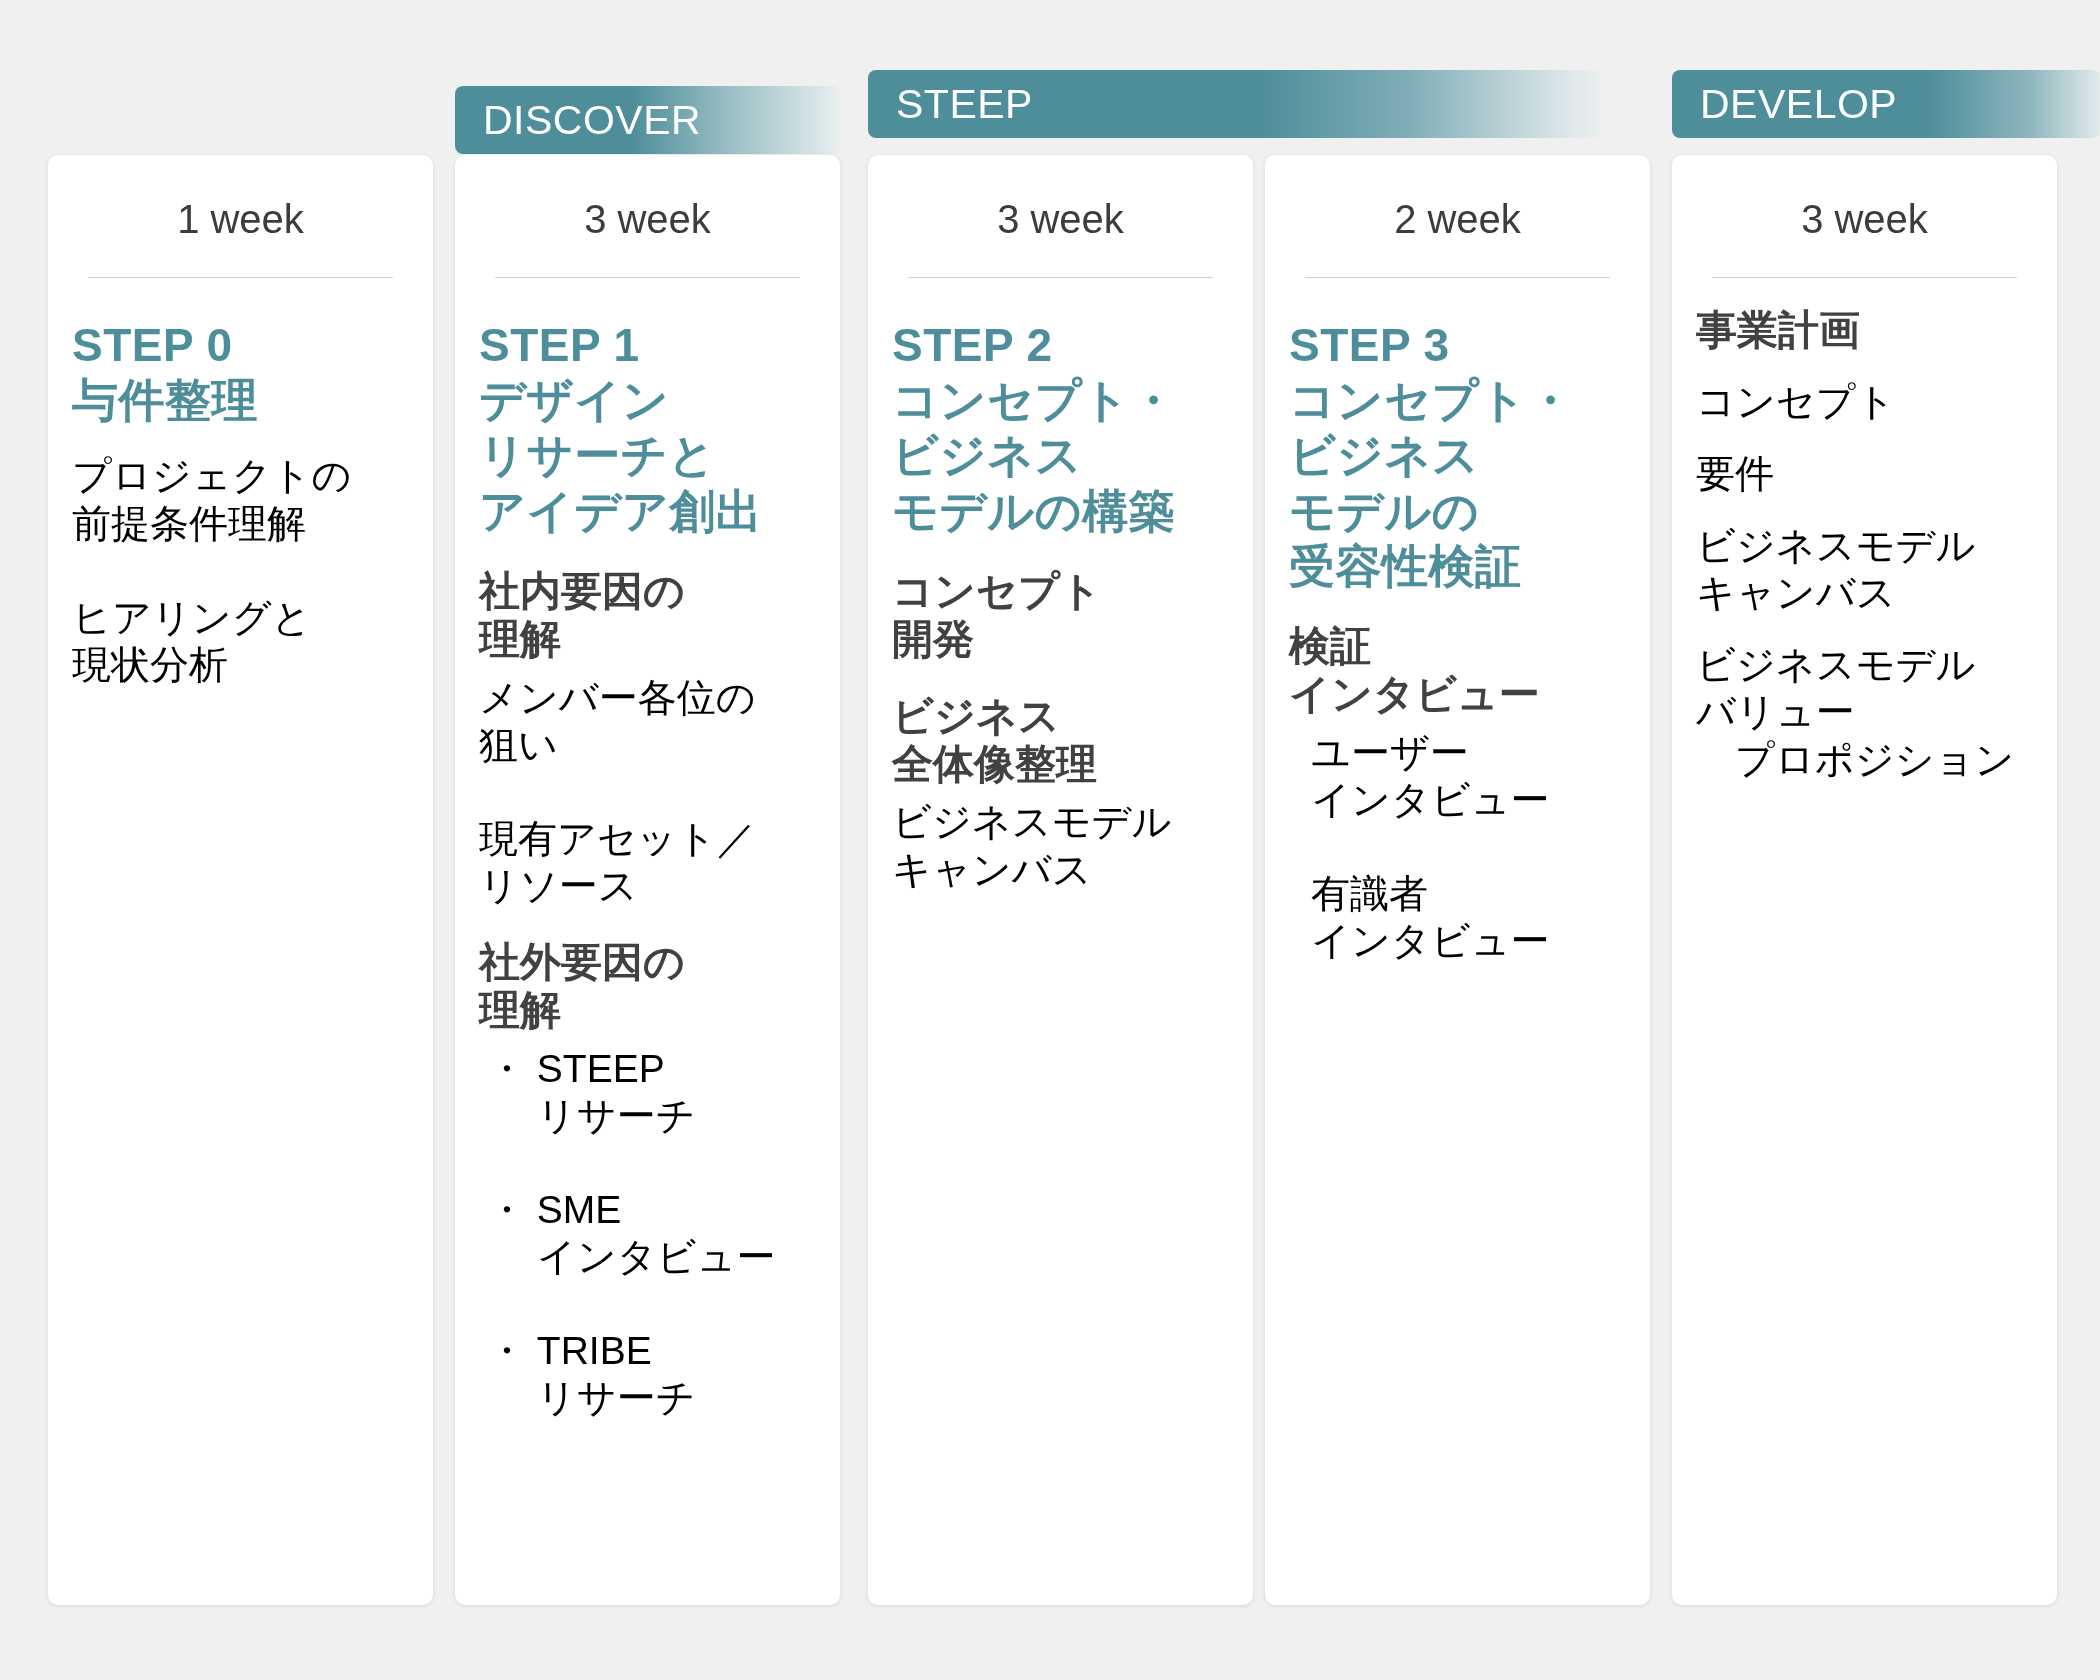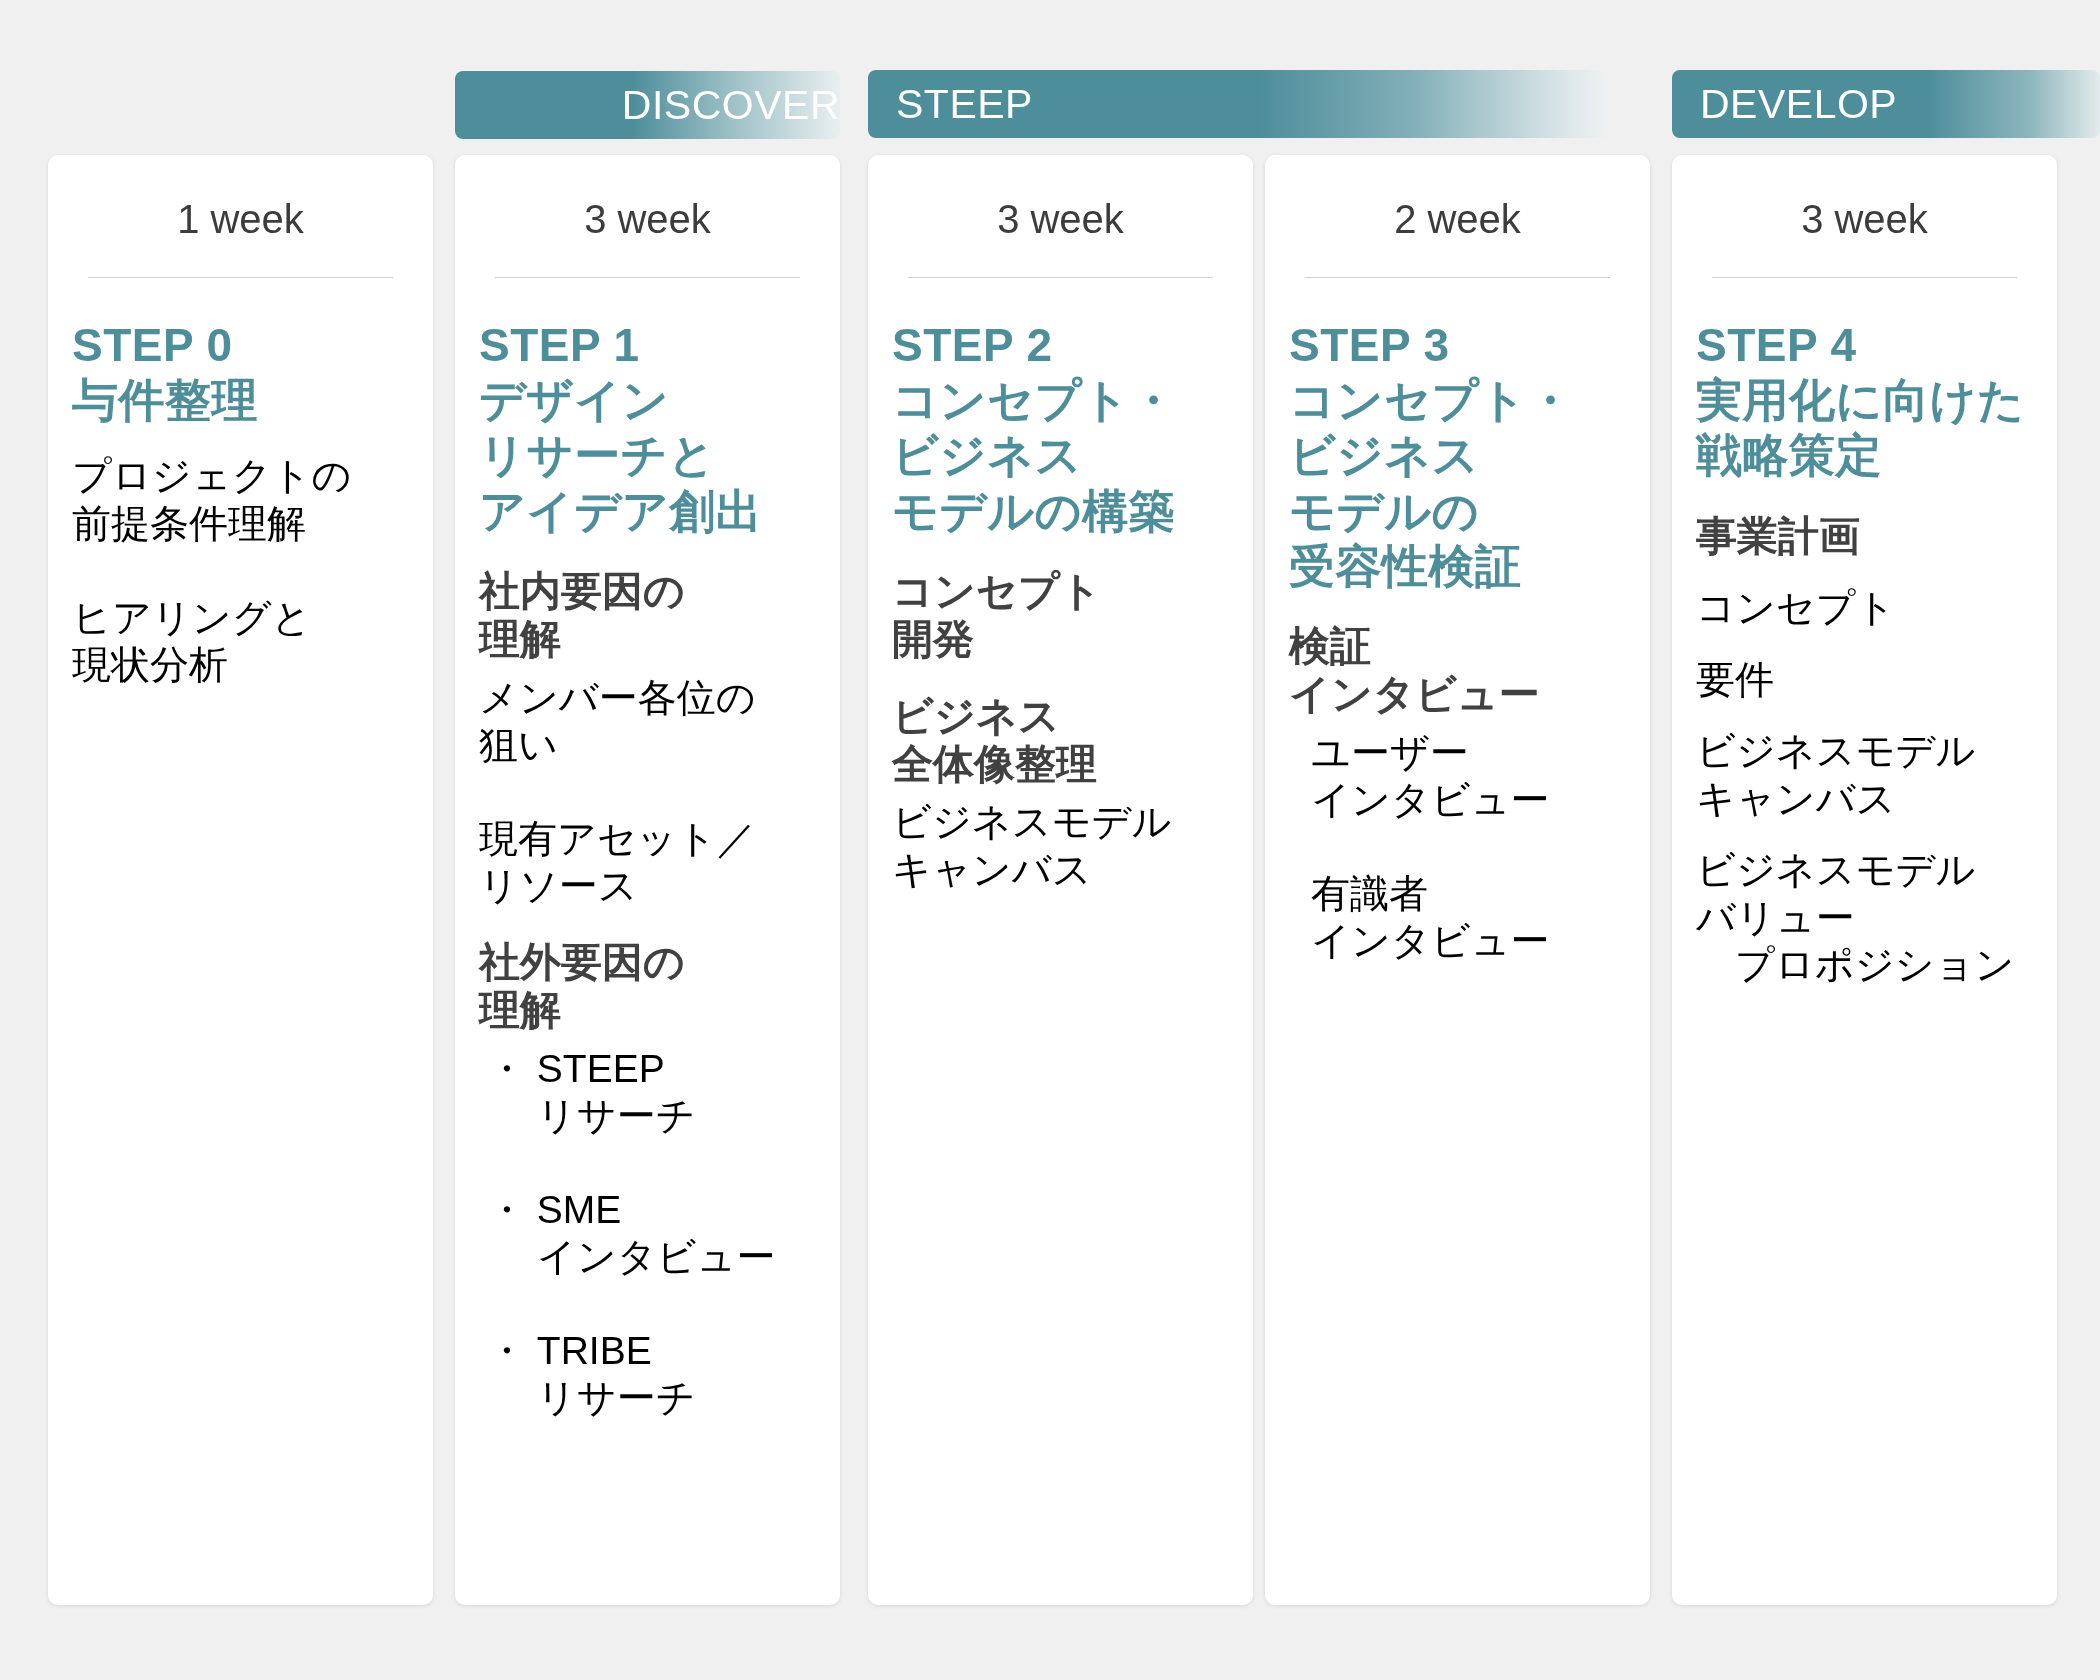--- a/index.html
+++ b/index.html
@@ -21,23 +21,22 @@
     overflow: hidden;
   }
   .banner-label {
     font-size: 41px;
     color: #ffffff;
     letter-spacing: 0.5px;
     padding-left: 28px;
     white-space: nowrap;
   }
   .b-discover {
-    left: 455px; top: 71px; width: 385px;
+    left: 455px; top: 86px; width: 385px;
     background: linear-gradient(to right, #4e8e9b 0%, #4e8e9b 46%, #9dc0c6 72%, #e9eff0 100%);
-    justify-content: flex-end;
   }
   .b-define {
     left: 868px; top: 70px; width: 740px;
     background: linear-gradient(to right, #4e8e9b 0%, #4e8e9b 53%, #80aeb7 73%, #dfe8ea 95%, #eef1f1 100%);
   }
   .b-develop {
     left: 1672px; top: 70px; width: 428px;
     background: linear-gradient(to right, #4e8e9b 0%, #4e8e9b 60%, #8fb7be 84%, #e4ebec 100%);
   }
 
@@ -177,23 +176,20 @@
 インタビュー</div>
     <div class="item indent tight">ユーザー
 インタビュー</div>
     <div class="item indent gap">有識者
 インタビュー</div>
   </div>
 
   <div class="card c5">
     <div class="week">3 week</div>
     <div class="rule"></div>
-    <div class="step-title">STEP 4
-実用化に向けた
-戦略策定</div>
     <div class="sec-head">事業計画</div>
     <div class="item">コンセプト</div>
     <div class="item">要件</div>
     <div class="item">ビジネスモデル
 キャンバス</div>
     <div class="item">ビジネスモデル
 バリュー
 　プロポジション</div>
   </div>
 

